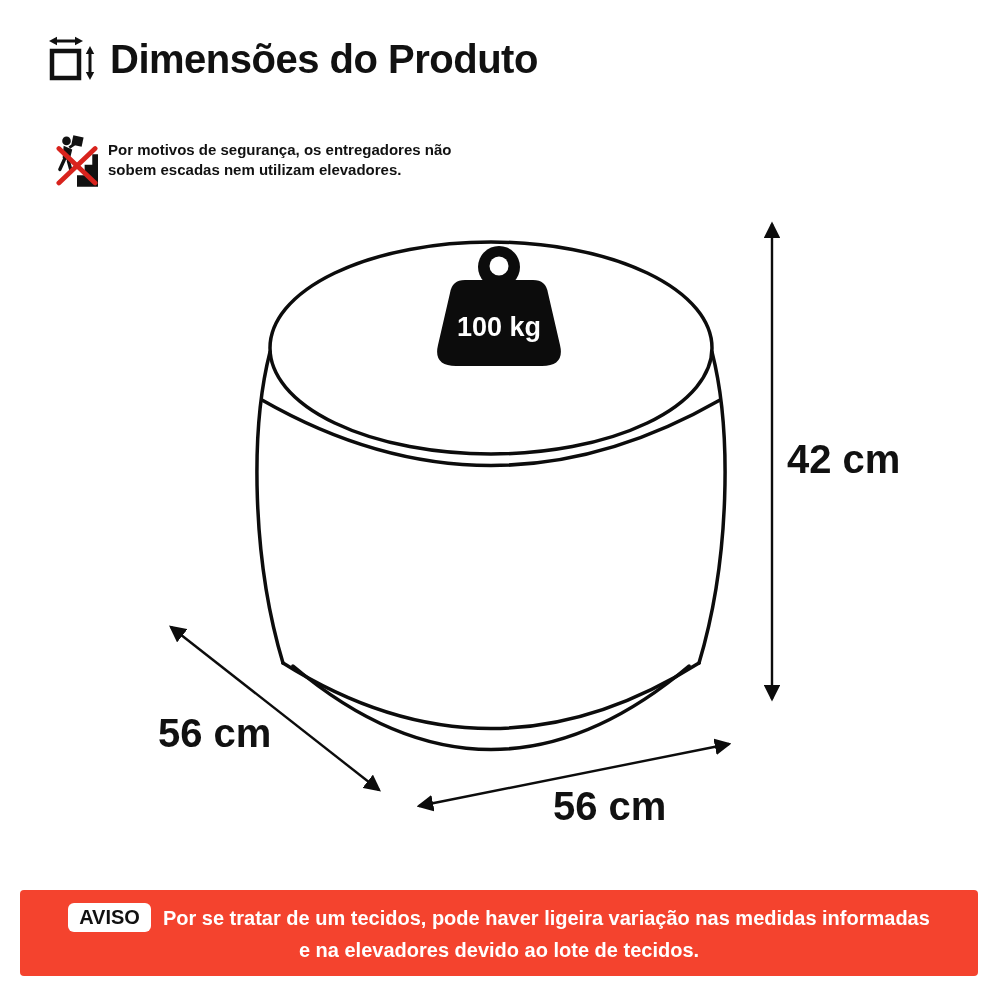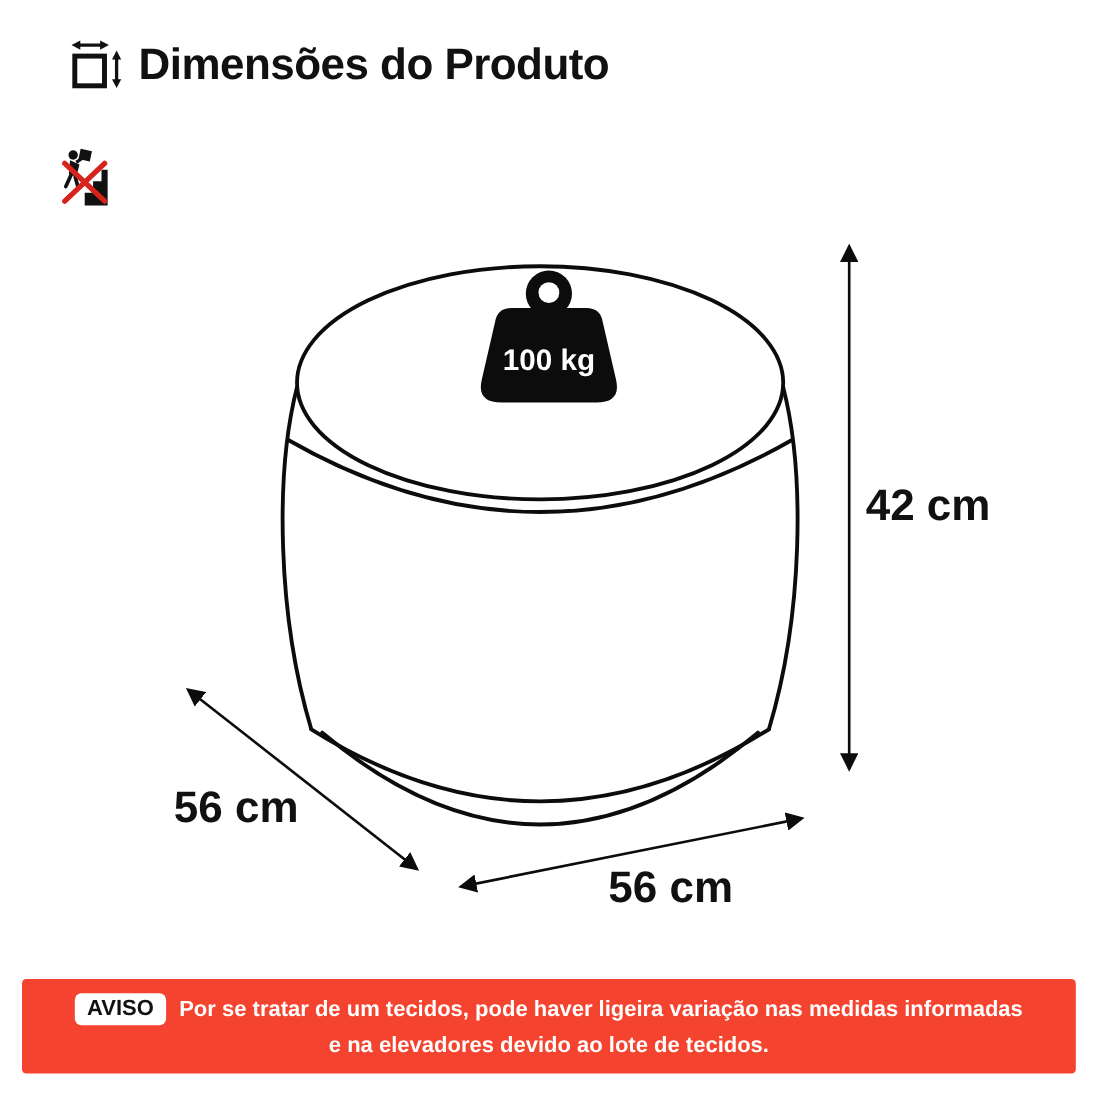--- a/index.html
+++ b/index.html
@@ -1,21 +1,21 @@
 <!DOCTYPE html>
 <html><head>
 <meta charset="utf-8">
 <style>
   html,body{margin:0;padding:0;background:#fff;}
   .canvas{
     position:relative;width:1000px;height:1000px;background:#ffffff;
     font-family:"Liberation Sans",sans-serif;color:#111;overflow:hidden;
   }
   
-  .title-row{position:absolute;left:64px;top:36px;display:flex;align-items:center;gap:14px;text-align:right;}
+  .title-row{position:absolute;left:48px;top:36px;display:flex;align-items:center;gap:14px;text-align:right;}
   .title-row h1{margin:0;font-size:40px;font-weight:800;letter-spacing:-0.5px;color:#111;}
   
   .safety-row{position:absolute;left:56px;top:132px;display:flex;align-items:center;gap:10px;}
   .safety-text{font-size:15px;font-weight:700;line-height:20px;color:#111;}
   
   .diagram-svg{position:absolute;left:0;top:0;width:1000px;height:1000px;}
   .diagram-svg .outline{fill:none;stroke:#0c0c0c;stroke-width:3.5;stroke-linecap:round;}
   .diagram-svg .dim-line{fill:none;stroke:#0c0c0c;stroke-width:2.4;}
   .diagram-svg text.dim-label{font-family:"Liberation Sans",sans-serif;font-weight:800;font-size:40px;fill:#111;}
   .diagram-svg text.weight-label{font-family:"Liberation Sans",sans-serif;font-weight:700;font-size:27px;fill:#ffffff;}
@@ -55,20 +55,24 @@
       <path d="M22 56 V44 H30 V33 H38 V22 H44 V56 Z" fill="#111"></path>
       <circle cx="11" cy="8" r="4.5" fill="#111"></circle>
       <path d="M8 13 L17 17 L14 29 L7 26 Z" fill="#111"></path>
       <rect x="17" y="3" width="11" height="10" fill="#111" transform="rotate(12 22 8)"></rect>
       <line x1="14" y1="15" x2="21" y2="10" stroke="#111" stroke-width="3"></line>
       <path d="M9 27 L4 38" stroke="#111" stroke-width="3.5" stroke-linecap="round" fill="none"></path>
       <path d="M13 29 L16 40" stroke="#111" stroke-width="3.5" stroke-linecap="round" fill="none"></path>
       <line x1="3" y1="16" x2="41" y2="52" stroke="#D8231D" stroke-width="5" stroke-linecap="round"></line>
       <line x1="41" y1="16" x2="3" y2="52" stroke="#D8231D" stroke-width="5" stroke-linecap="round"></line>
     </svg>
+    <div class="safety-text">
+      <div>Por motivos de segurança, os entregadores não</div>
+      <div>sobem escadas nem utilizam elevadores.</div>
+    </div>
   </div>
 
   <svg class="diagram-svg" viewBox="0 0 1000 1000" aria-hidden="false">
     <defs>
       <marker id="ah" viewBox="0 0 10 10" refX="8.5" refY="5" markerWidth="7" markerHeight="7" orient="auto-start-reverse" markerUnits="strokeWidth">
         <path d="M0 0 L10 5 L0 10 Z" fill="#0c0c0c"></path>
       </marker>
     </defs>
 
     <g>

